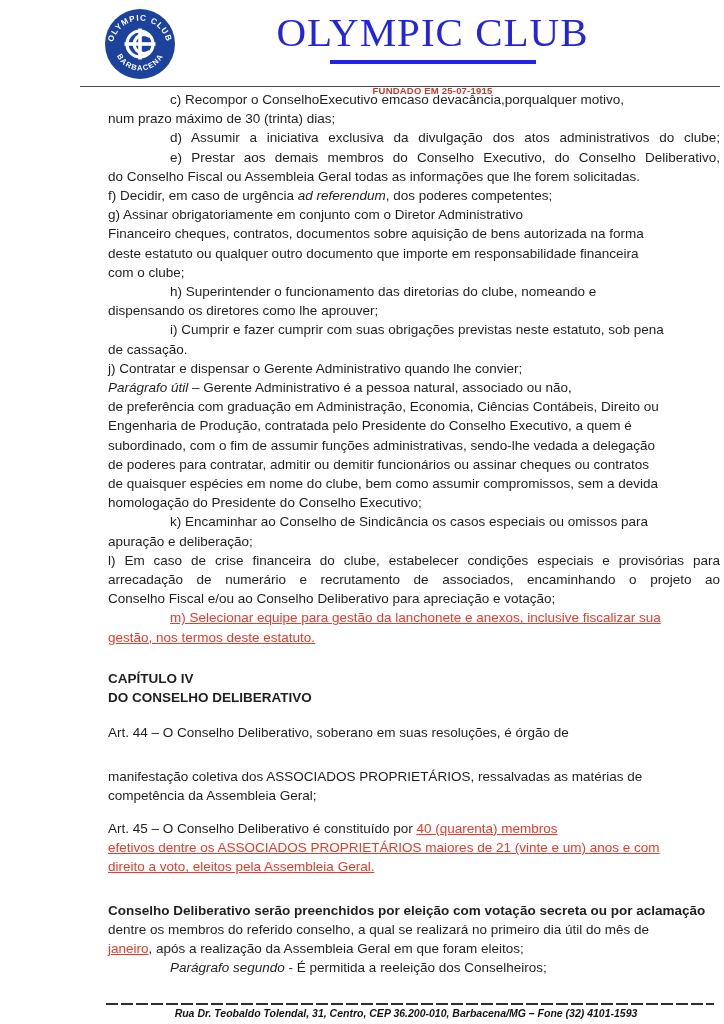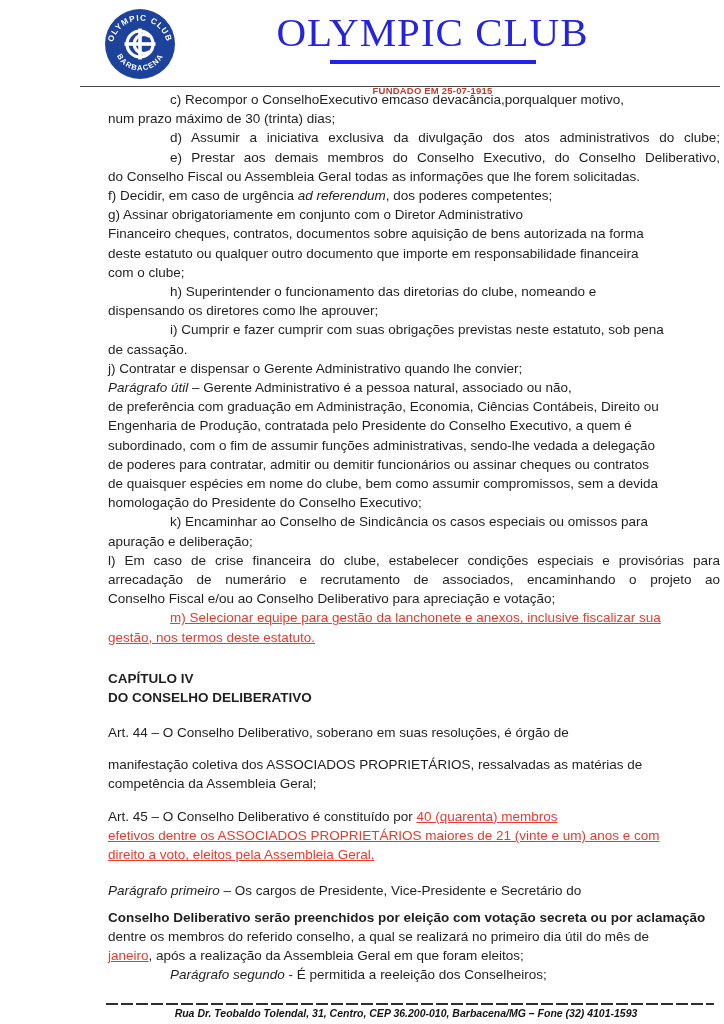--- a/index.html
+++ b/index.html
@@ -95,28 +95,27 @@
       <div class="line stretch"><span>l) Em caso de crise financeira do clube, estabelecer condições especiais e provisórias para</span></div>
       <div class="line stretch"><span>arrecadação de numerário e recrutamento de associados, encaminhando o projeto ao</span></div>
       <div class="line"><span>Conselho Fiscal e/ou ao Conselho Deliberativo para apreciação e votação;</span></div>
       <div class="line indent"><span class="red">m) Selecionar equipe para gestão da lanchonete e anexos, inclusive fiscalizar sua</span></div>
       <div class="line"><span class="red">gestão, nos termos deste estatuto.</span></div>
       <div class="line blank" style="height: 22px;"></div>
       <div class="line center bold"><span>CAPÍTULO IV</span></div>
       <div class="line center bold"><span>DO CONSELHO DELIBERATIVO</span></div>
       <div class="line blank" style="height: 16px;"></div>
       <div class="line"><span>Art. 44 – O Conselho Deliberativo, soberano em suas resoluções, é órgão de</span></div>
-      <div class="line" style="margin-top: 12px;"><span>manifestação coletiva dos ASSOCIADOS PROPRIETÁRIOS, ressalvadas as matérias de</span></div>
+      <div class="line" style="margin-top: 24px;"><span>manifestação coletiva dos ASSOCIADOS PROPRIETÁRIOS, ressalvadas as matérias de</span></div>
       <div class="line"><span>competência da Assembleia Geral;</span></div>
       <div class="line blank" style="height: 14px;"></div>
       <div class="line"><span>Art. 45 – O Conselho Deliberativo é constituído por </span><span class="red">40 (quarenta) membros</span></div>
       <div class="line" style=""><span class="red">efetivos dentre os ASSOCIADOS PROPRIETÁRIOS maiores de 21 (vinte e um) anos e com</span></div>
       <div class="line"><span class="red">direito a voto, eleitos pela Assembleia Geral.</span></div>
       <div class="line blank" style="height: 16px;"></div>
-      <div class="line"><span class="i">Parágrafo primeiro</span><span> – Os cargos de Presidente, Vice-Presidente e Secretário do</span></div>
       <div class="line" style="margin-top: 8px; font-weight: bold;"><span>Conselho Deliberativo serão preenchidos por eleição com votação secreta ou por aclamação</span></div>
       <div class="line"><span>dentre os membros do referido conselho, a qual se realizará no primeiro dia útil do mês de</span></div>
       <div class="line"><span class="red">janeiro</span><span>, após a realização da Assembleia Geral em que foram eleitos;</span></div>
       <div class="line indent"><span class="i">Parágrafo segundo</span><span> - É permitida a reeleição dos Conselheiros;</span></div>
     </div>
 
   <div class="footer-divider"></div>
   <div class="footer-address">Rua Dr. Teobaldo Tolendal, 31, Centro, CEP 36.200-010, Barbacena/MG – Fone (32) 4101-1593</div>
 
 </div>

